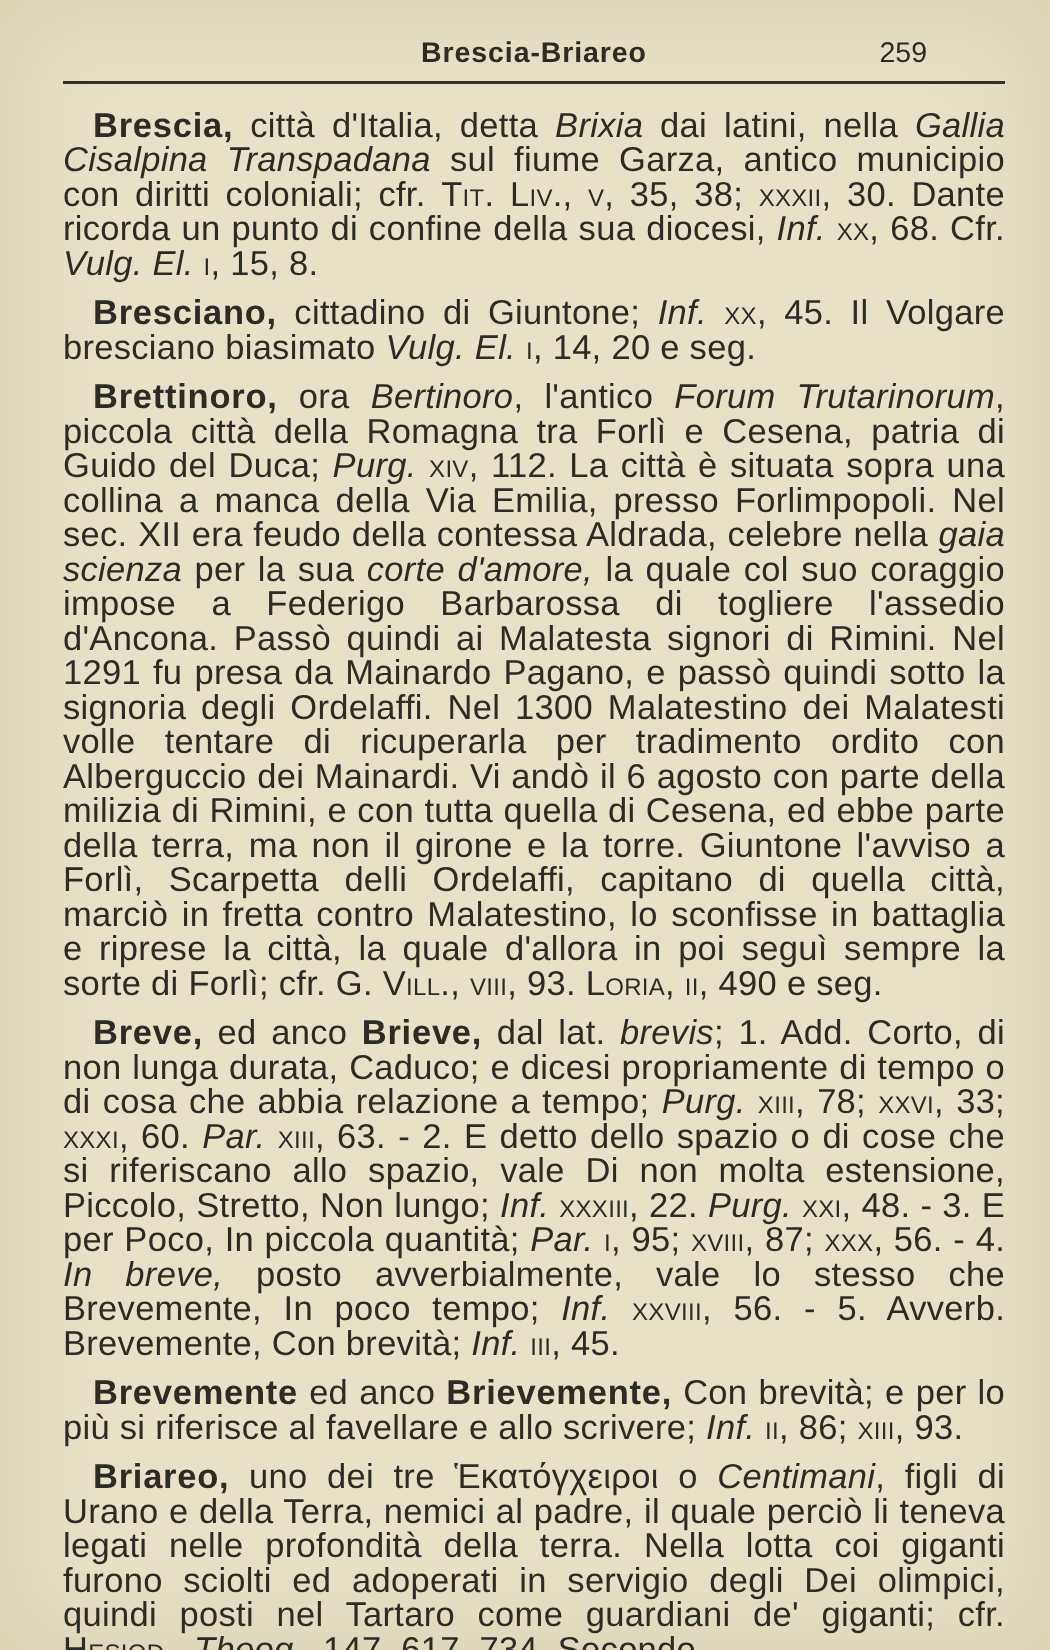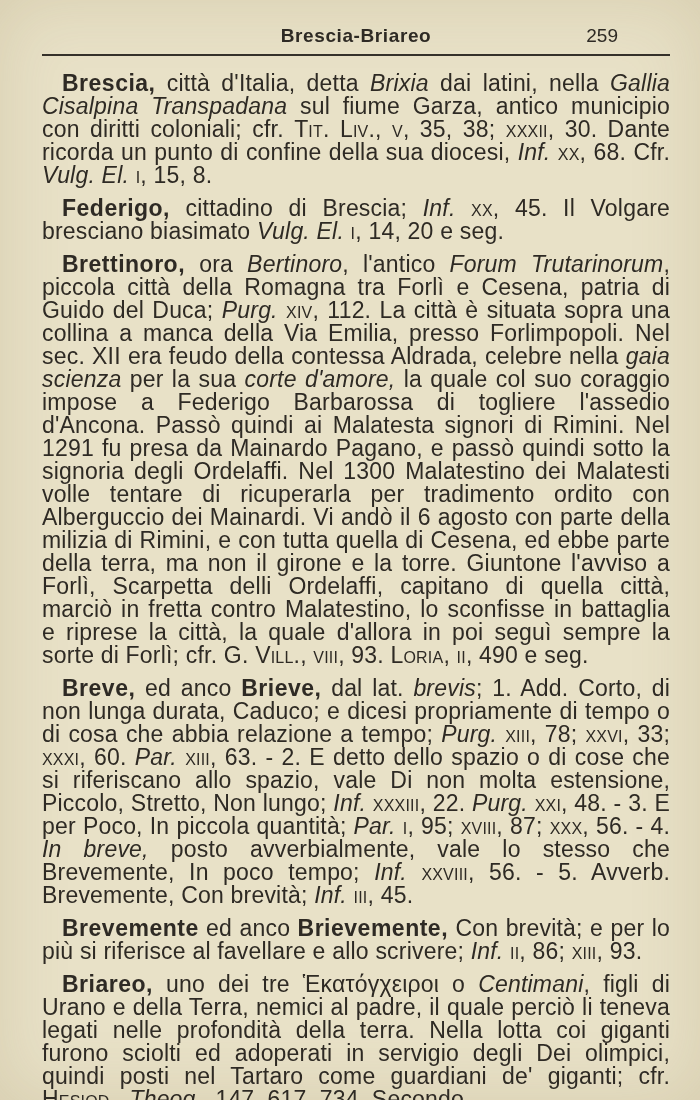--- a/index.html
+++ b/index.html
@@ -64,20 +64,20 @@
 
   <header class="page-header">
     <span class="running-title">Brescia-Briareo</span>
     <span class="page-number">259</span>
   </header>
 
   <div class="header-rule"></div>
 
   <main class="text-block">
     <p class="entry"><span class="run-b">Brescia,</span><span class="run-n"> città d'Italia, detta </span><span class="run-i">Brixia</span><span class="run-n"> dai latini, nella </span><span class="run-i">Gallia Cisalpina Transpadana</span><span class="run-n"> sul fiume Garza, antico municipio con diritti coloniali; cfr. </span><span class="run-sc">Tit. Liv.</span><span class="run-n">, </span><span class="run-sc">v</span><span class="run-n">, 35, 38; </span><span class="run-sc">xxxii</span><span class="run-n">, 30. Dante ricorda un punto di confine della sua diocesi, </span><span class="run-i">Inf.</span><span class="run-n"> </span><span class="run-sc">xx</span><span class="run-n">, 68. Cfr. </span><span class="run-i">Vulg. El.</span><span class="run-n"> </span><span class="run-sc">i</span><span class="run-n">, 15, 8.</span></p>
-    <p class="entry"><span class="run-b">Federigo,</span><span class="run-n"> cittadino di Brescia; </span><span class="run-i">Inf.</span><span class="run-n"> </span><span class="run-sc">xx</span><span class="run-n">, 45. Il Volgare bresciano biasimato </span><span class="run-i">Vulg. El.</span><span class="run-n"> </span><span class="run-sc">i</span><span class="run-n">, 14, 20 e seg.</span></p>
+    <p class="entry"><span class="run-b">Bresciano,</span><span class="run-n"> cittadino di Giuntone; </span><span class="run-i">Inf.</span><span class="run-n"> </span><span class="run-sc">xx</span><span class="run-n">, 45. Il Volgare bresciano biasimato </span><span class="run-i">Vulg. El.</span><span class="run-n"> </span><span class="run-sc">i</span><span class="run-n">, 14, 20 e seg.</span></p>
     <p class="entry"><span class="run-b">Brettinoro,</span><span class="run-n"> ora </span><span class="run-i">Bertinoro</span><span class="run-n">, l'antico </span><span class="run-i">Forum Trutarinorum</span><span class="run-n">, piccola città della Romagna tra Forlì e Cesena, patria di Guido del Duca; </span><span class="run-i">Purg.</span><span class="run-n"> </span><span class="run-sc">xiv</span><span class="run-n">, 112. La città è situata sopra una collina a manca della Via Emilia, presso Forlimpopoli. Nel sec. XII era feudo della contessa Aldrada, celebre nella </span><span class="run-i">gaia scienza</span><span class="run-n"> per la sua </span><span class="run-i">corte d'amore,</span><span class="run-n"> la quale col suo coraggio impose a Federigo Barbarossa di togliere l'assedio d'Ancona. Passò quindi ai Malatesta signori di Rimini. Nel 1291 fu presa da Mainardo Pagano, e passò quindi sotto la signoria degli Ordelaffi. Nel 1300 Malatestino dei Malatesti volle tentare di ricuperarla per tradimento ordito con Alberguccio dei Mainardi. Vi andò il 6 agosto con parte della milizia di Rimini, e con tutta quella di Cesena, ed ebbe parte della terra, ma non il girone e la torre. Giuntone l'avviso a Forlì, Scarpetta delli Ordelaffi, capitano di quella città, marciò in fretta contro Malatestino, lo sconfisse in battaglia e riprese la città, la quale d'allora in poi seguì sempre la sorte di Forlì; cfr. G. </span><span class="run-sc">Vill.</span><span class="run-n">, </span><span class="run-sc">viii</span><span class="run-n">, 93. </span><span class="run-sc">Loria</span><span class="run-n">, </span><span class="run-sc">ii</span><span class="run-n">, 490 e seg.</span></p>
     <p class="entry"><span class="run-b">Breve,</span><span class="run-n"> ed anco </span><span class="run-b">Brieve,</span><span class="run-n"> dal lat. </span><span class="run-i">brevis</span><span class="run-n">; 1. Add. Corto, di non lunga durata, Caduco; e dicesi propriamente di tempo o di cosa che abbia relazione a tempo; </span><span class="run-i">Purg.</span><span class="run-n"> </span><span class="run-sc">xiii</span><span class="run-n">, 78; </span><span class="run-sc">xxvi</span><span class="run-n">, 33; </span><span class="run-sc">xxxi</span><span class="run-n">, 60. </span><span class="run-i">Par.</span><span class="run-n"> </span><span class="run-sc">xiii</span><span class="run-n">, 63. - 2. E detto dello spazio o di cose che si riferiscano allo spazio, vale Di non molta estensione, Piccolo, Stretto, Non lungo; </span><span class="run-i">Inf.</span><span class="run-n"> </span><span class="run-sc">xxxiii</span><span class="run-n">, 22. </span><span class="run-i">Purg.</span><span class="run-n"> </span><span class="run-sc">xxi</span><span class="run-n">, 48. - 3. E per Poco, In piccola quantità; </span><span class="run-i">Par.</span><span class="run-n"> </span><span class="run-sc">i</span><span class="run-n">, 95; </span><span class="run-sc">xviii</span><span class="run-n">, 87; </span><span class="run-sc">xxx</span><span class="run-n">, 56. - 4. </span><span class="run-i">In breve,</span><span class="run-n"> posto avverbialmente, vale lo stesso che Brevemente, In poco tempo; </span><span class="run-i">Inf.</span><span class="run-n"> </span><span class="run-sc">xxviii</span><span class="run-n">, 56. - 5. Avverb. Brevemente, Con brevità; </span><span class="run-i">Inf.</span><span class="run-n"> </span><span class="run-sc">iii</span><span class="run-n">, 45.</span></p>
     <p class="entry"><span class="run-b">Brevemente</span><span class="run-n"> ed anco </span><span class="run-b">Brievemente,</span><span class="run-n"> Con brevità; e per lo più si riferisce al favellare e allo scrivere; </span><span class="run-i">Inf.</span><span class="run-n"> </span><span class="run-sc">ii</span><span class="run-n">, 86; </span><span class="run-sc">xiii</span><span class="run-n">, 93.</span></p>
     <p class="entry"><span class="run-b">Briareo,</span><span class="run-n"> uno dei tre Ἑκατόγχειροι o </span><span class="run-i">Centimani</span><span class="run-n">, figli di Urano e della Terra, nemici al padre, il quale perciò li teneva legati nelle profondità della terra. Nella lotta coi giganti furono sciolti ed adoperati in servigio degli Dei olimpici, quindi posti nel Tartaro come guardiani de' giganti; cfr. </span><span class="run-sc">Hesiod.</span><span class="run-n">, </span><span class="run-i">Theog.,</span><span class="run-n"> 147, 617, 734. Secondo</span></p>
   </main>
 
 </div>
 
 </body></html>

